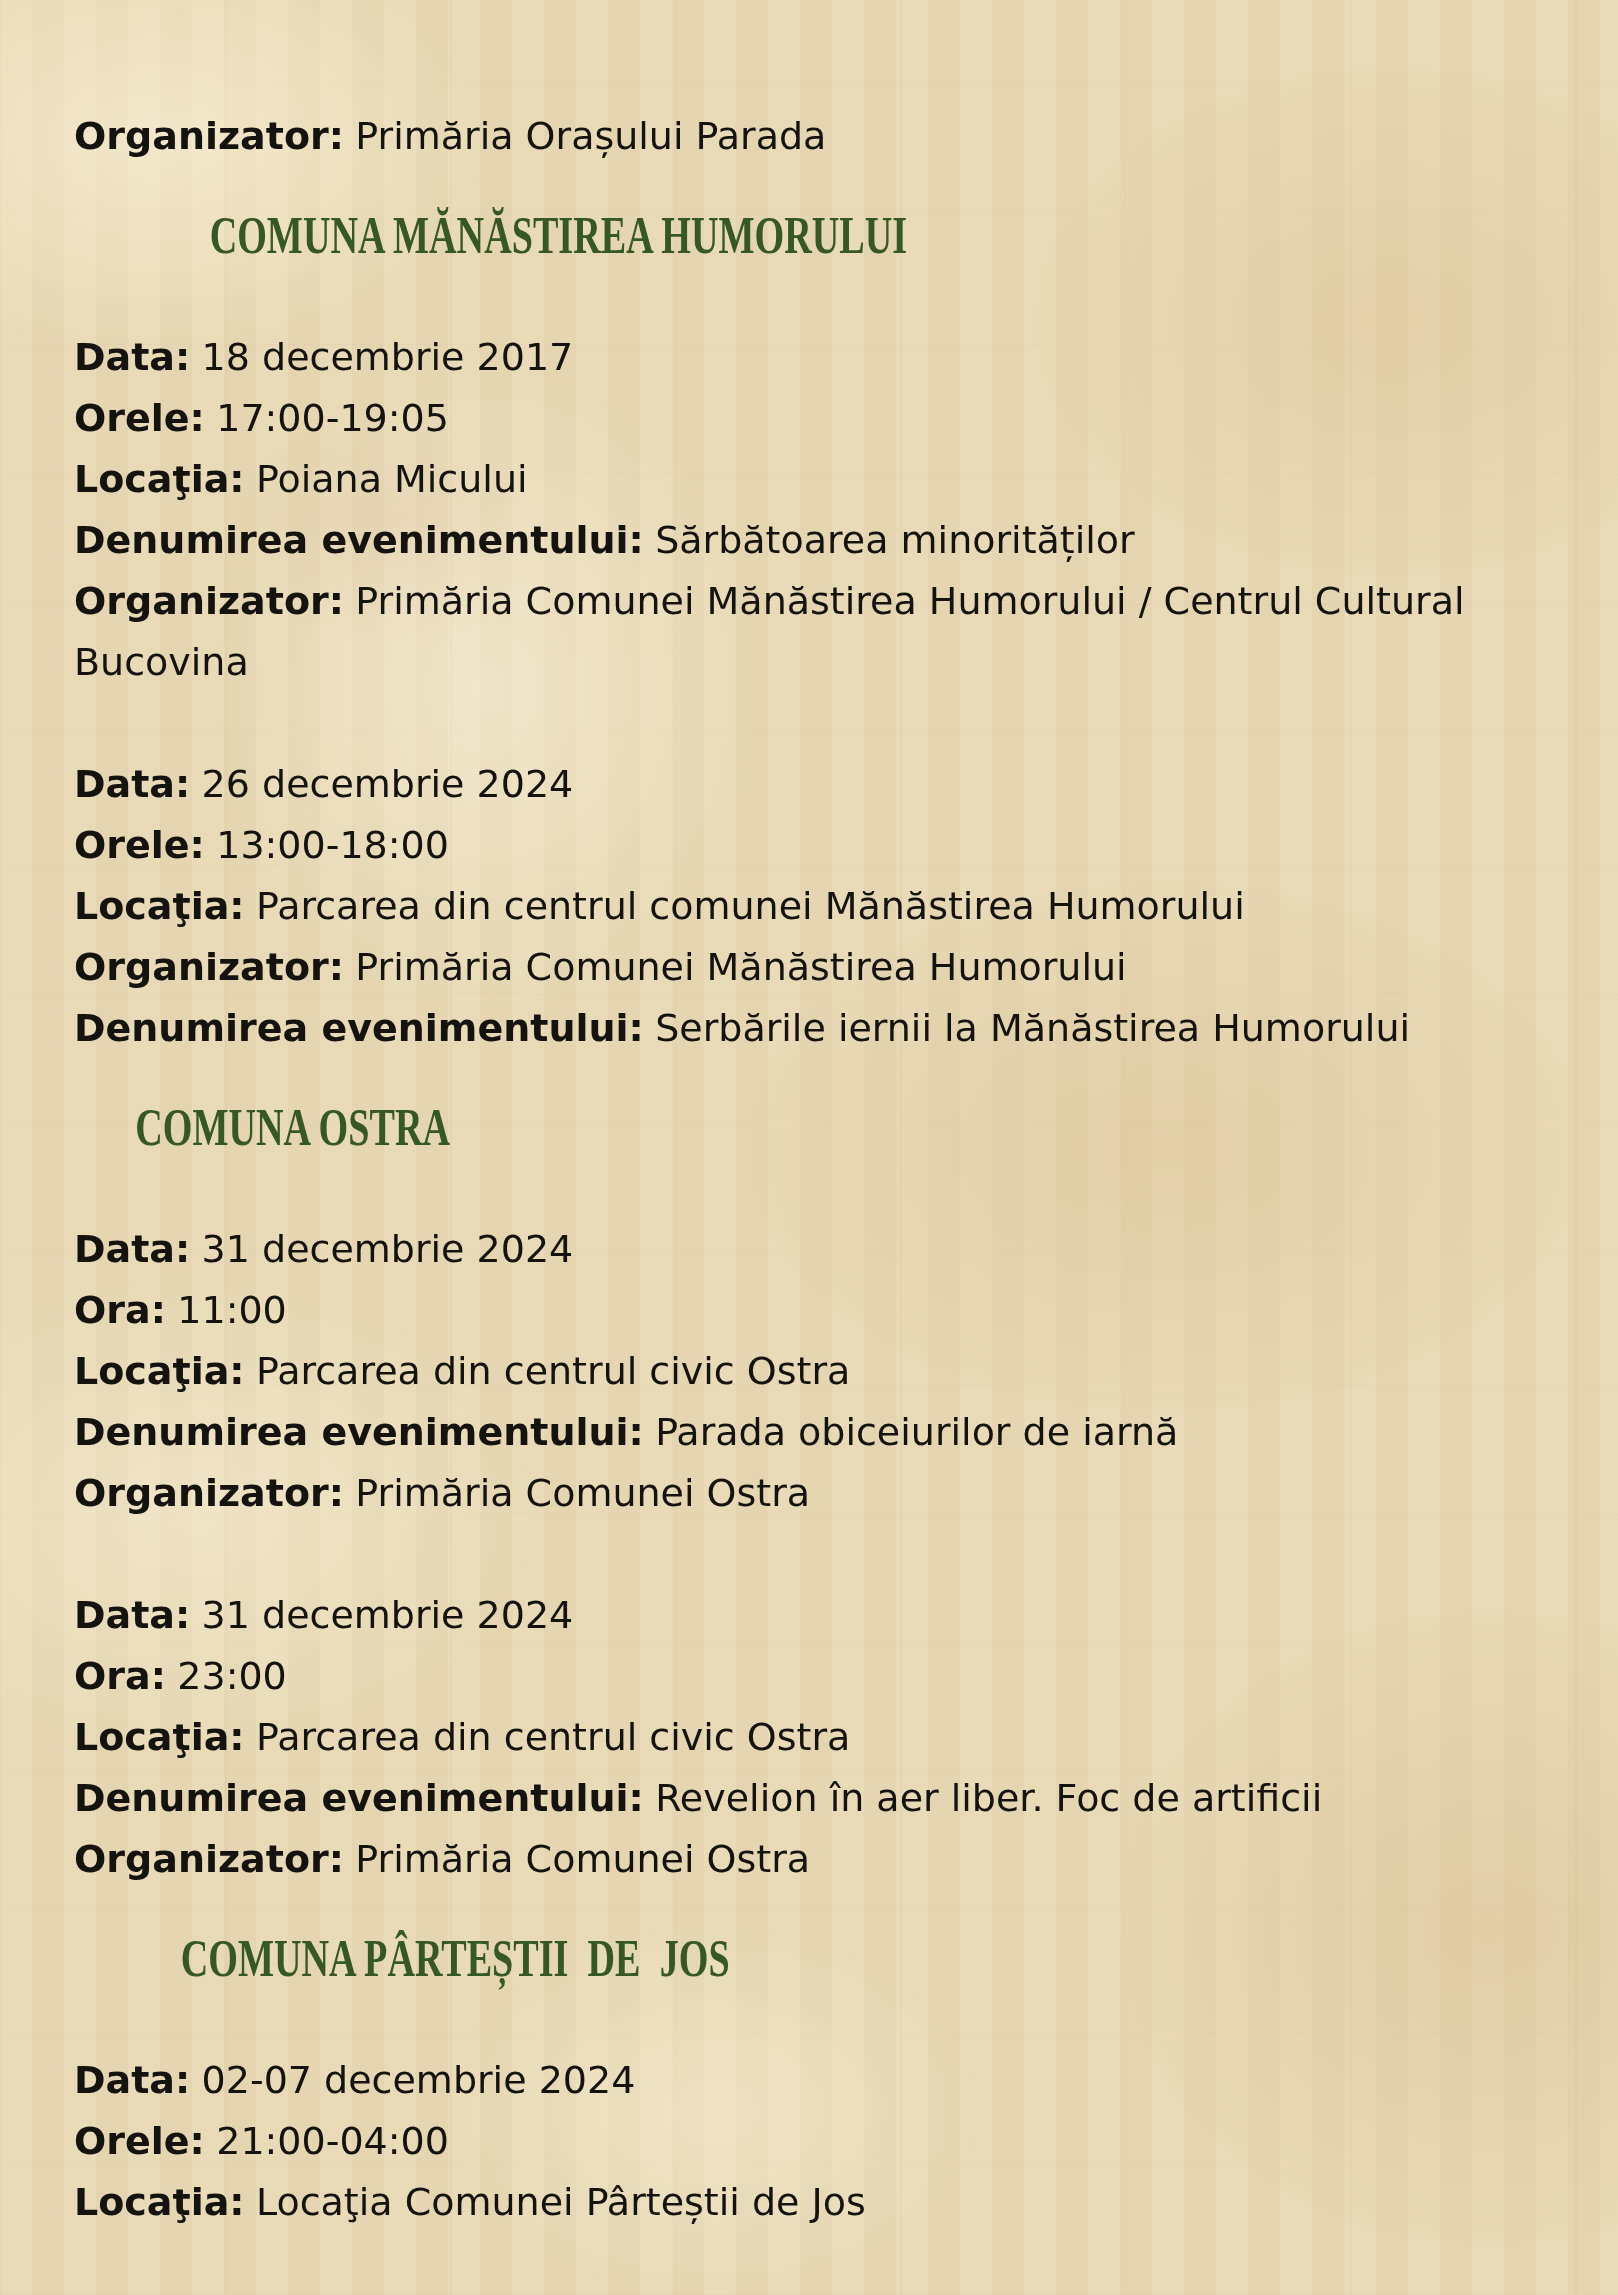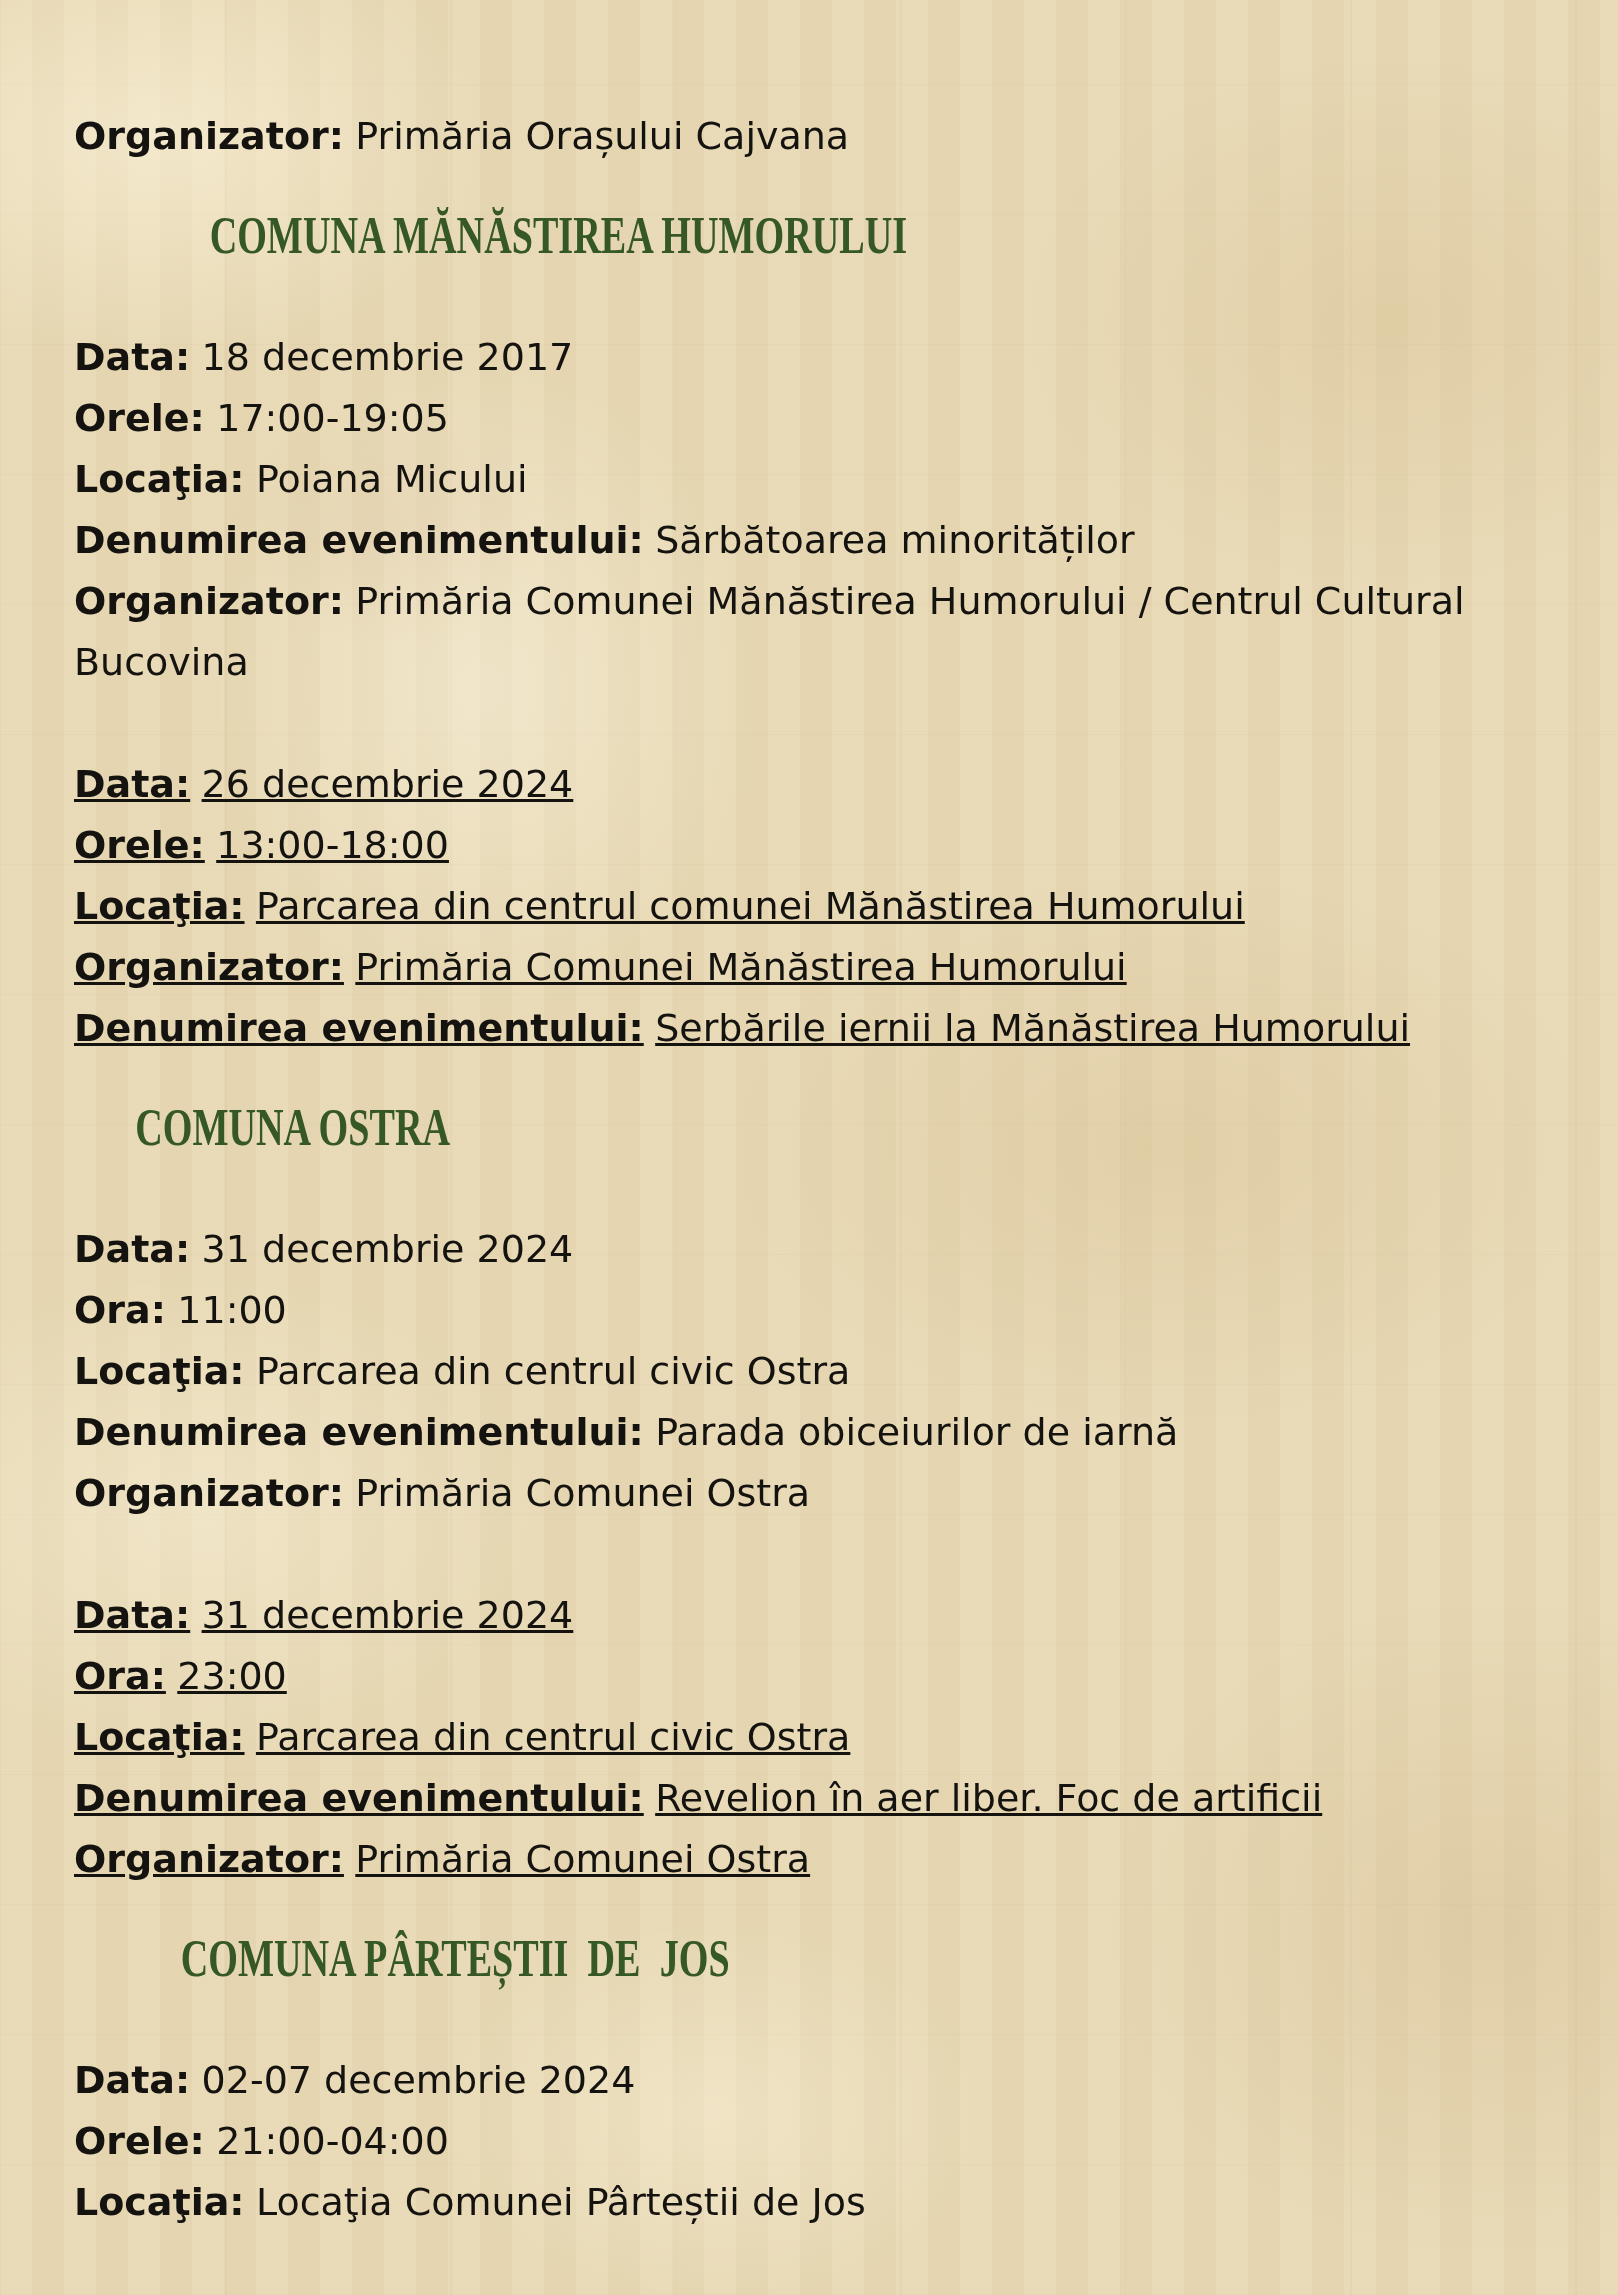--- a/index.html
+++ b/index.html
@@ -35,21 +35,21 @@
   .row {
     margin: 0;
     font-size: 38px;
     line-height: 61px;
     white-space: nowrap;
   }
   .label {
     font-weight: 700;
     margin-right: 0.30em;
   }
-  .event + .event { margin-top: 61px; text-decoration: underline; }
+  .event + .event { margin-top: 61px; }
   .heading {
     margin: 38px 0 61px 0;
     text-align: left;
     font-family: "Liberation Serif", "DejaVu Serif", serif;
     font-weight: 700;
     font-size: 53px;
     line-height: 61px;
     color: var(--heading-green, #355826);
     white-space: pre;
   }
@@ -58,21 +58,21 @@
     transform: scaleX(0.72);
     transform-origin: center;
     white-space: pre;
   }
 </style>
 </head>
 <body>
 
 <div class="doc">
 
-  <p class="row"><span class="label">Organizator:</span><span class="value">Primăria Orașului Cajvana</span></p>
+  <p class="row"><span class="label">Organizator:</span><span class="value">Primăria Orașului Parada</span></p>
 
   <section>
     <h2 class="heading"><span class="cond">COMUNA MĂNĂSTIREA HUMORULUI</span></h2>
 
     <div class="event">
       <p class="row"><span class="label">Data:</span><span class="value">18 decembrie 2017</span></p>
       <p class="row"><span class="label">Orele:</span><span class="value">17:00-19:05</span></p>
       <p class="row"><span class="label">Locaţia:</span><span class="value">Poiana Micului</span></p>
       <p class="row"><span class="label">Denumirea evenimentului:</span><span class="value">Sărbătoarea minorităților</span></p>
       <p class="row"><span class="label">Organizator:</span><span class="value">Primăria Comunei Mănăstirea Humorului / Centrul Cultural</span></p>

